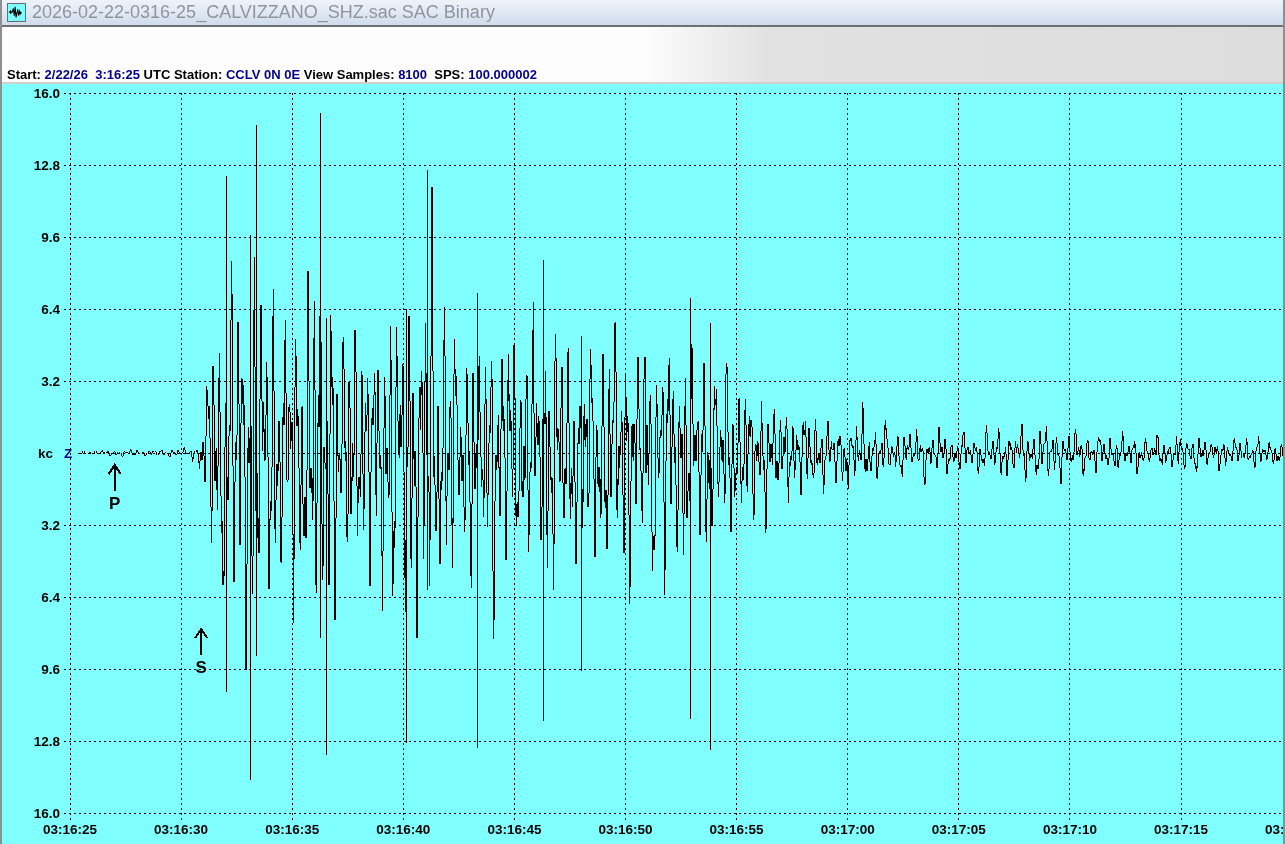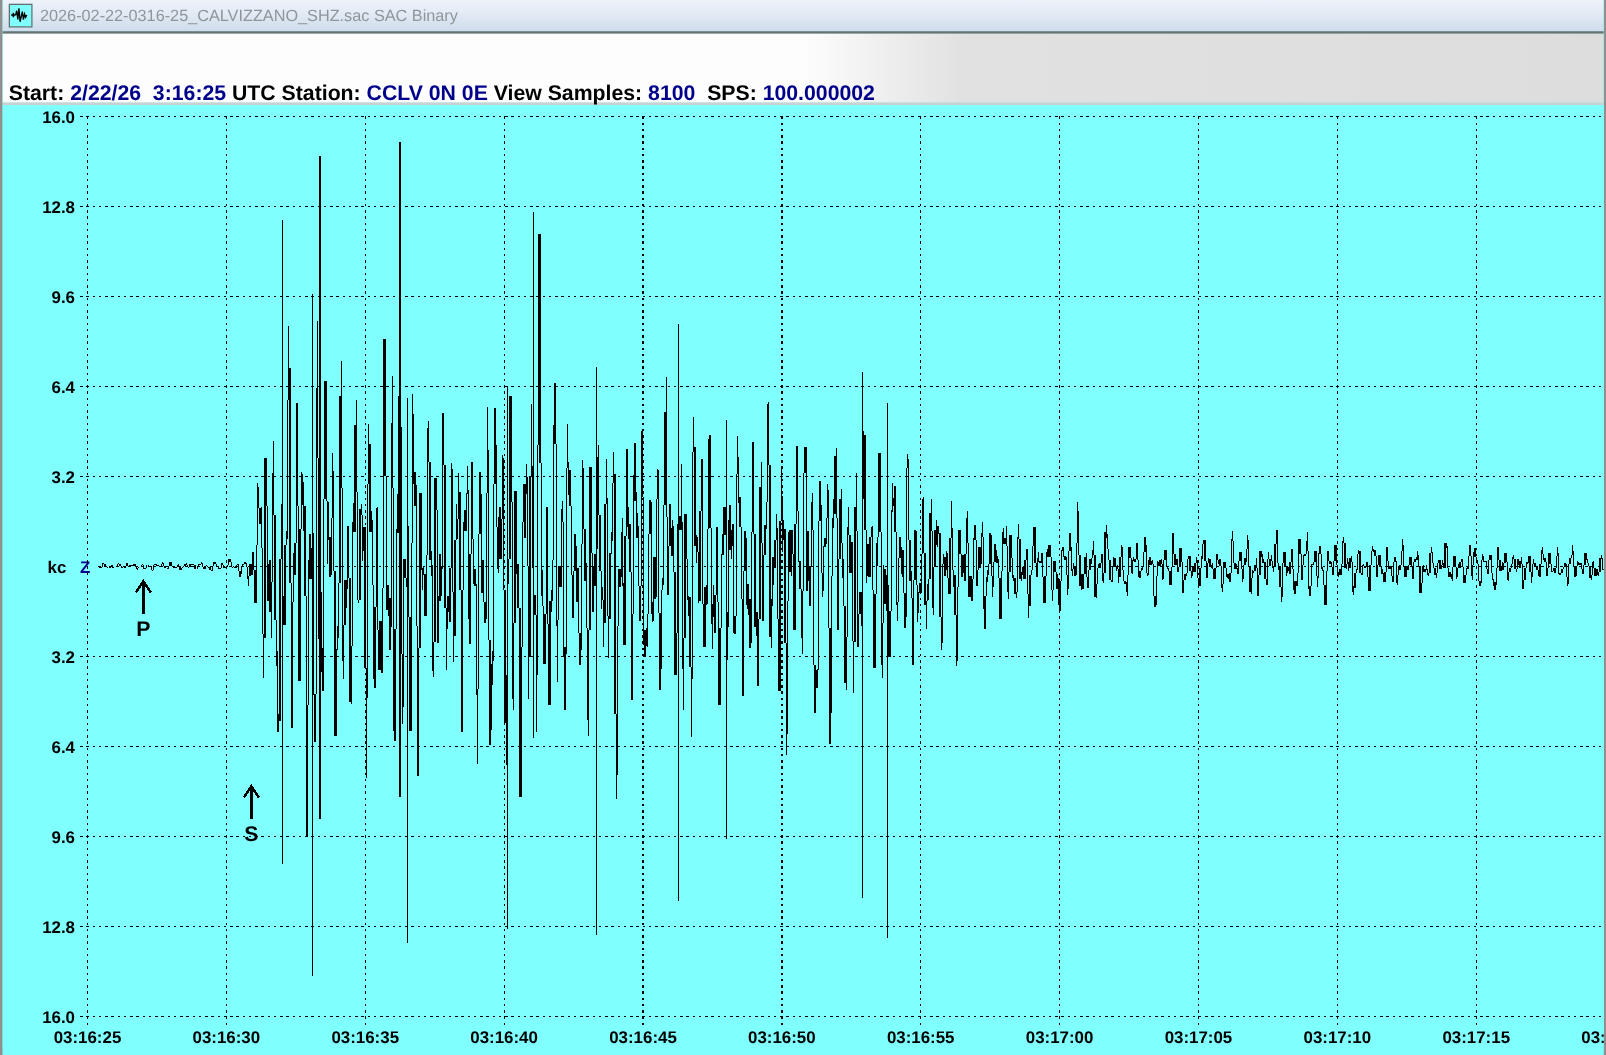--- a/index.html
+++ b/index.html
@@ -8,29 +8,29 @@
     position:relative;width:1285px;height:844px;overflow:hidden;
     background:#80FFFF;
     border-left:2px solid #8f8f8f;border-right:2px solid #8f8f8f;
     font-family:"Liberation Sans","DejaVu Sans",sans-serif;
   }
   #titlebar{
     height:27px;display:flex;align-items:center;gap:6px;padding:0 5px;
     background:linear-gradient(180deg,#eef3fa 0%,#e2eaf4 45%,#cfdcec 100%);
     border-bottom:2px solid #6f6f6f;
   }
-  #titlebar .title{font-size:13px;color:#8f959b;white-space:nowrap;}
+  #titlebar .title{font-size:18px;color:#8f959b;white-space:nowrap;}
   #app-icon{width:19px;height:19px;flex:0 0 auto;border:1px solid #6b6b6b;background:#80FFFF;
     box-shadow:inset 1px 1px 0 #f5f5f5;}
   #infopanel{
     height:57px;
     background:linear-gradient(90deg,#fdfdfd 0%,#fdfdfd 50%,#e1e1e1 60%,#dddddd 100%);
     border-bottom:2px solid #cfcfcf;
     padding:3px 0 0 5px;
-    font-size:17px;font-weight:bold;line-height:18px;white-space:pre;
+    font-size:13px;font-weight:bold;line-height:18px;white-space:pre;
   }
   .info-row{height:18px;}
   .lbl{color:#000000;}
   .val{color:#00008B;}
   #chart-area{position:relative;width:1285px;height:756px;background:#80FFFF;}
   svg text{font-family:"Liberation Sans","DejaVu Sans",sans-serif;}
 </style>
 </head>
 <body>
 

